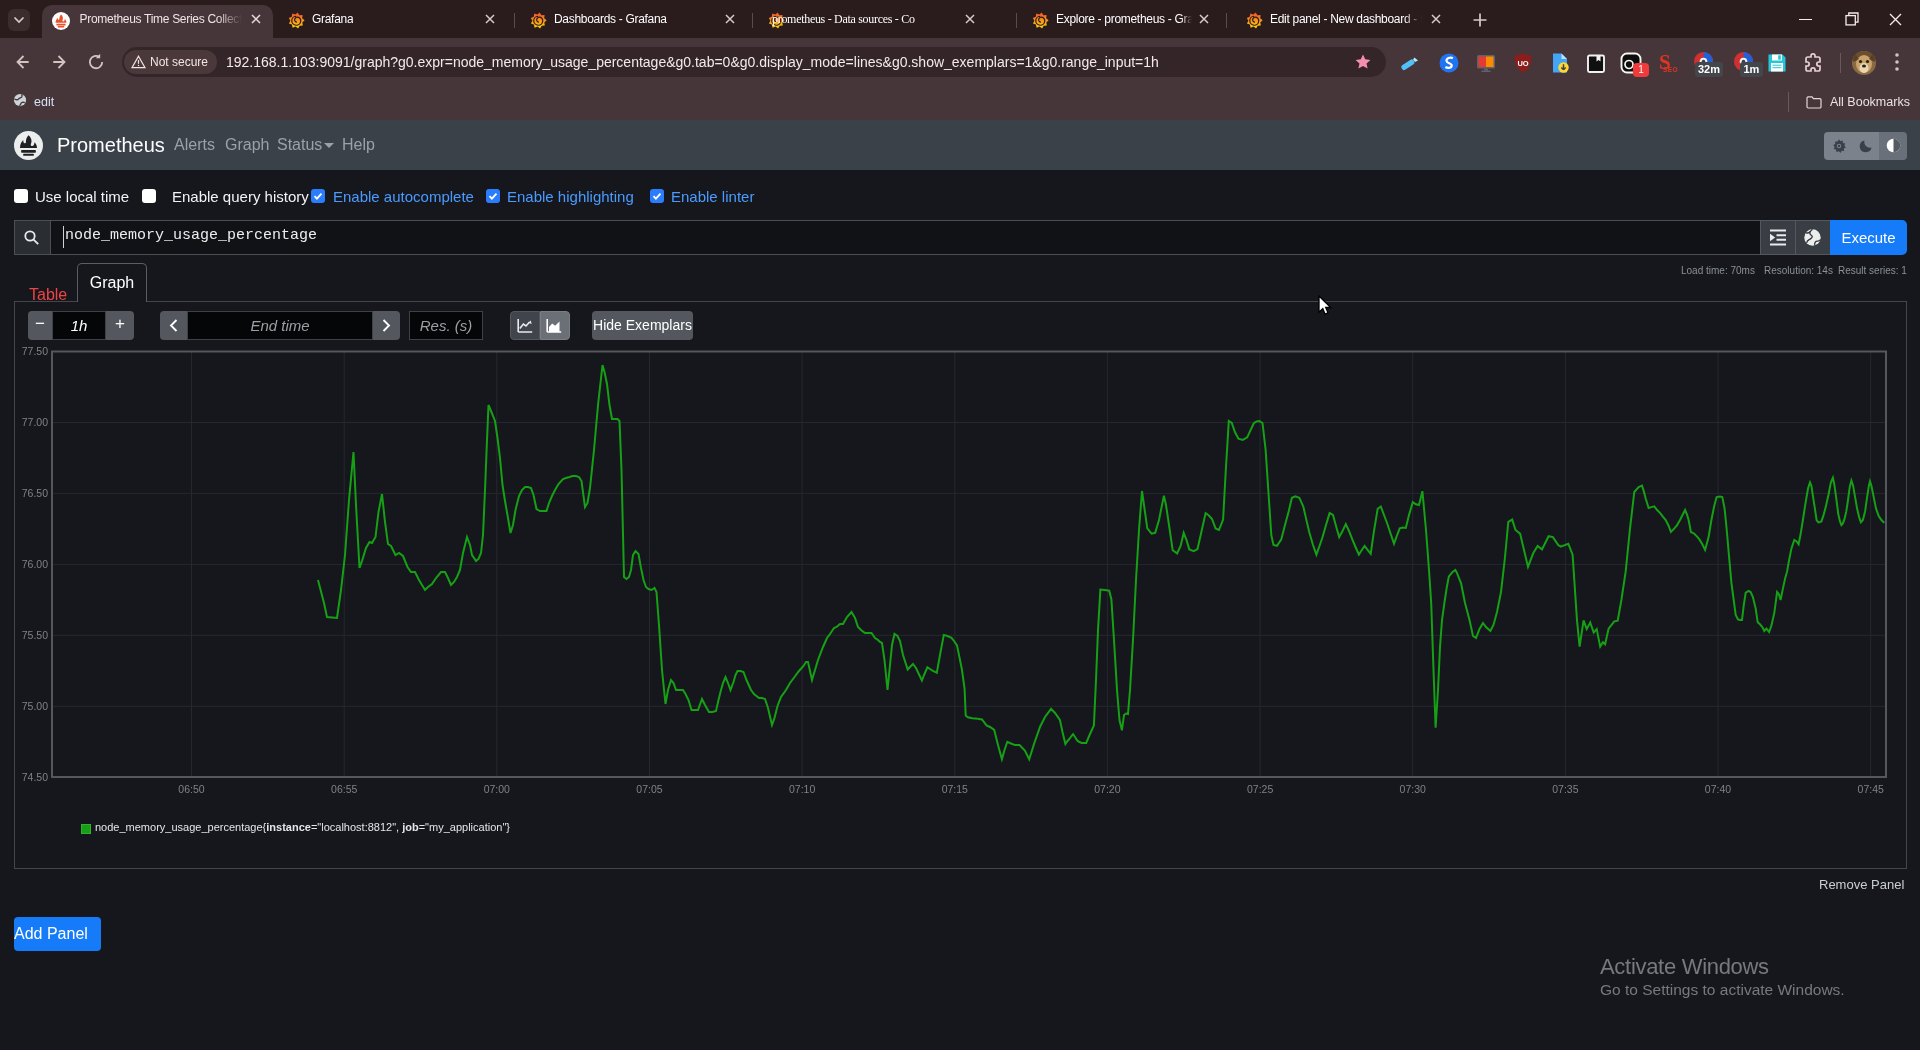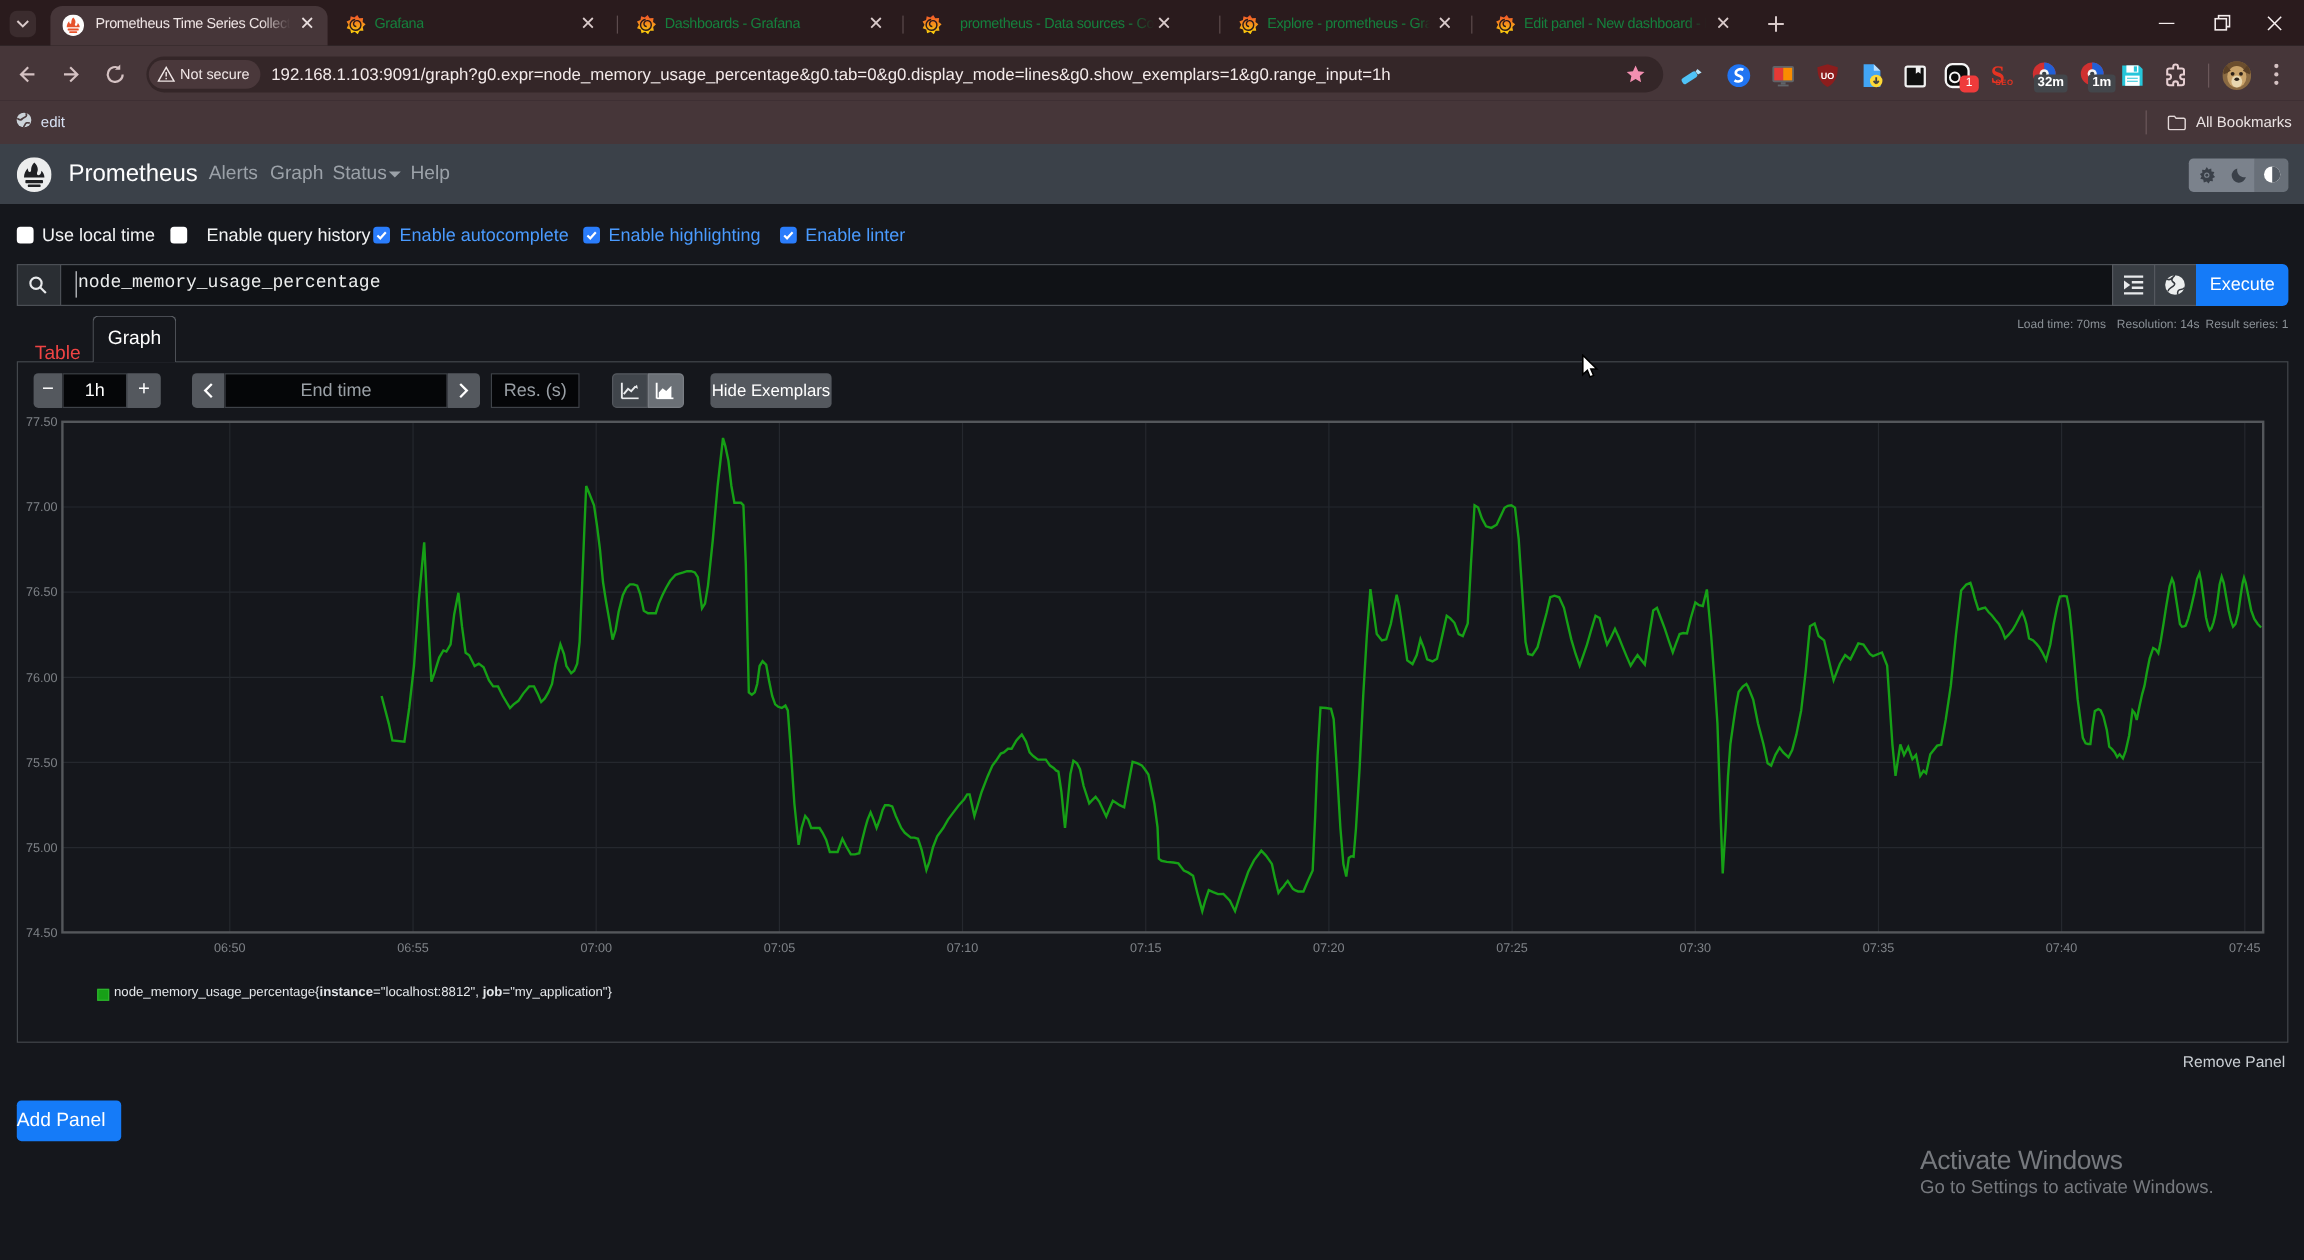--- a/index.html
+++ b/index.html
@@ -2,33 +2,33 @@
 <html><head>
 <meta charset="utf-8">
 <style>
 * { margin:0; padding:0; box-sizing:border-box; }
 html,body { width:1920px; height:1050px; overflow:hidden; background:#15171c; font-family:"Liberation Sans", sans-serif; }
 .abs { position:absolute; }
 #tabstrip { position:absolute; left:0; top:0; width:1920px; height:38px; background:#2a1b1d; }
 #toolbar { position:absolute; left:0; top:38px; width:1920px; height:46px; background:#463639; }
 #bookmarks { position:absolute; left:0; top:84px; width:1920px; height:36px; background:#463639; }
 #activetab { position:absolute; left:42px; top:5px; width:231px; height:33px; background:#463639; border-radius:10px 10px 0 0; }
-.tabtitle { position:absolute; top:12px; color:#15803d; font-size:12px; letter-spacing:-0.3px; white-space:nowrap; overflow:hidden; }
+.tabtitle { position:absolute; top:12px; color:#ffffff; font-size:12px; letter-spacing:-0.3px; white-space:nowrap; overflow:hidden; }
 .tclose { position:absolute; top:11px; width:16px; height:16px; }
 .tabsep { position:absolute; top:13px; width:1px; height:15px; background:#5c4b4d; }
 #omnibox { position:absolute; left:122px; top:47px; width:1264px; height:30px; background:#342628; border-radius:15px; }
 #pnav { position:absolute; left:0; top:120px; width:1920px; height:50px; background:#3b4149; }
 .pnavlink { position:absolute; top:136px; color:#9ba1a8; font-size:16px; }
 .cb { position:absolute; top:189px; width:14px; height:14px; border-radius:3px; background:#fff; }
 .cb.checked { background:#2a7dfc; }
 .cblabel { position:absolute; top:188px; font-size:15px; color:#f2f3f4; }
 .cblabel.blue { color:#4a9bff; }
 .qbtn { position:absolute; top:220px; width:36px; height:35px; background:#393e44; border:1px solid #54585e; }
 .gbtn { position:absolute; top:311px; height:29px; background:#54585e; color:#fff; }
-.ginput { position:absolute; top:311px; height:29px; background:#050608; border:1px solid #3e4248; color:#fff; font-size:15px; text-align:center; line-height:27px; }
+.ginput { position:absolute; top:311px; height:29px; background:#050608; border:1px solid #3e4248; color:#fff; font-size:15px; text-align:center; line-height:27px;font-style:italic; }
 </style>
 </head>
 <body>
 <div id="tabstrip"></div>
 <div id="toolbar"></div>
 <div id="bookmarks"></div>
 
 <div class="abs" style="left:8px;top:9px;width:22px;height:22px;background:#3b2c2e;border-radius:6px;"></div>
 <svg class="abs" style="left:13px;top:16px;" width="12" height="9" viewBox="0 0 12 9">
     <path d="M1.5 1.5l4.5 4.5 4.5-4.5" stroke="#d9caca" stroke-width="1.7" fill="none"></path>
@@ -70,21 +70,21 @@
 <div class="tabtitle" style="left:554px;">Dashboards - Grafana</div>
 <svg class="tclose" style="left:722px;" width="16" height="16" viewBox="0 0 16 16">
     <path d="M4 4l8 8M12 4l-8 8" stroke="#d9caca" stroke-width="1.5"></path>
   </svg>
 <div class="tabsep" style="left:752px;"></div>
 
 <svg class="abs" style="left:768px;top:12px;" width="17" height="17" viewBox="0 0 34 34">
     <path d="M19.4 0.9 L22.8 6.3 L29.2 6.2 L28.4 12.5 L33.3 16.6 L28.6 20.9 L29.7 27.2 L23.4 27.4 L20.2 33.0 L15.2 29.1 L9.2 31.3 L7.8 25.1 L1.8 22.9 L4.8 17.3 L1.6 11.8 L7.5 9.4 L8.5 3.1 L14.6 5.0 L19.4 0.9 Z" fill="url(#g1)"></path>
     <path d="M16 8.5a9 9 0 1 0 9.5 9.5c.2-4.5-3-7.8-7-7.6-3.2.2-5.4 2.6-5.2 5.6.2 2.6 2.2 4.3 4.6 4.1" stroke="#2a1b1d" stroke-width="2.4" fill="none"></path>
   </svg>
-<div class="tabtitle" style="left:800px;width:162px;-webkit-mask-image:linear-gradient(90deg,#000 88%,transparent);">prometheus - Data sources - Co</div>
+<div class="tabtitle" style="left:772px;width:162px;font-family:Liberation Serif, serif;-webkit-mask-image:linear-gradient(90deg,#000 88%,transparent);">prometheus - Data sources - Co</div>
 <svg class="tclose" style="left:962px;" width="16" height="16" viewBox="0 0 16 16">
     <path d="M4 4l8 8M12 4l-8 8" stroke="#d9caca" stroke-width="1.5"></path>
   </svg>
 <div class="tabsep" style="left:1016px;"></div>
 
 <svg class="abs" style="left:1032px;top:12px;" width="17" height="17" viewBox="0 0 34 34">
     <path d="M19.4 0.9 L22.8 6.3 L29.2 6.2 L28.4 12.5 L33.3 16.6 L28.6 20.9 L29.7 27.2 L23.4 27.4 L20.2 33.0 L15.2 29.1 L9.2 31.3 L7.8 25.1 L1.8 22.9 L4.8 17.3 L1.6 11.8 L7.5 9.4 L8.5 3.1 L14.6 5.0 L19.4 0.9 Z" fill="url(#g1)"></path>
     <path d="M16 8.5a9 9 0 1 0 9.5 9.5c.2-4.5-3-7.8-7-7.6-3.2.2-5.4 2.6-5.2 5.6.2 2.6 2.2 4.3 4.6 4.1" stroke="#2a1b1d" stroke-width="2.4" fill="none"></path>
   </svg>
 <div class="tabtitle" style="left:1056px;width:136px;-webkit-mask-image:linear-gradient(90deg,#000 92%,transparent);">Explore - prometheus - Grafana</div>

